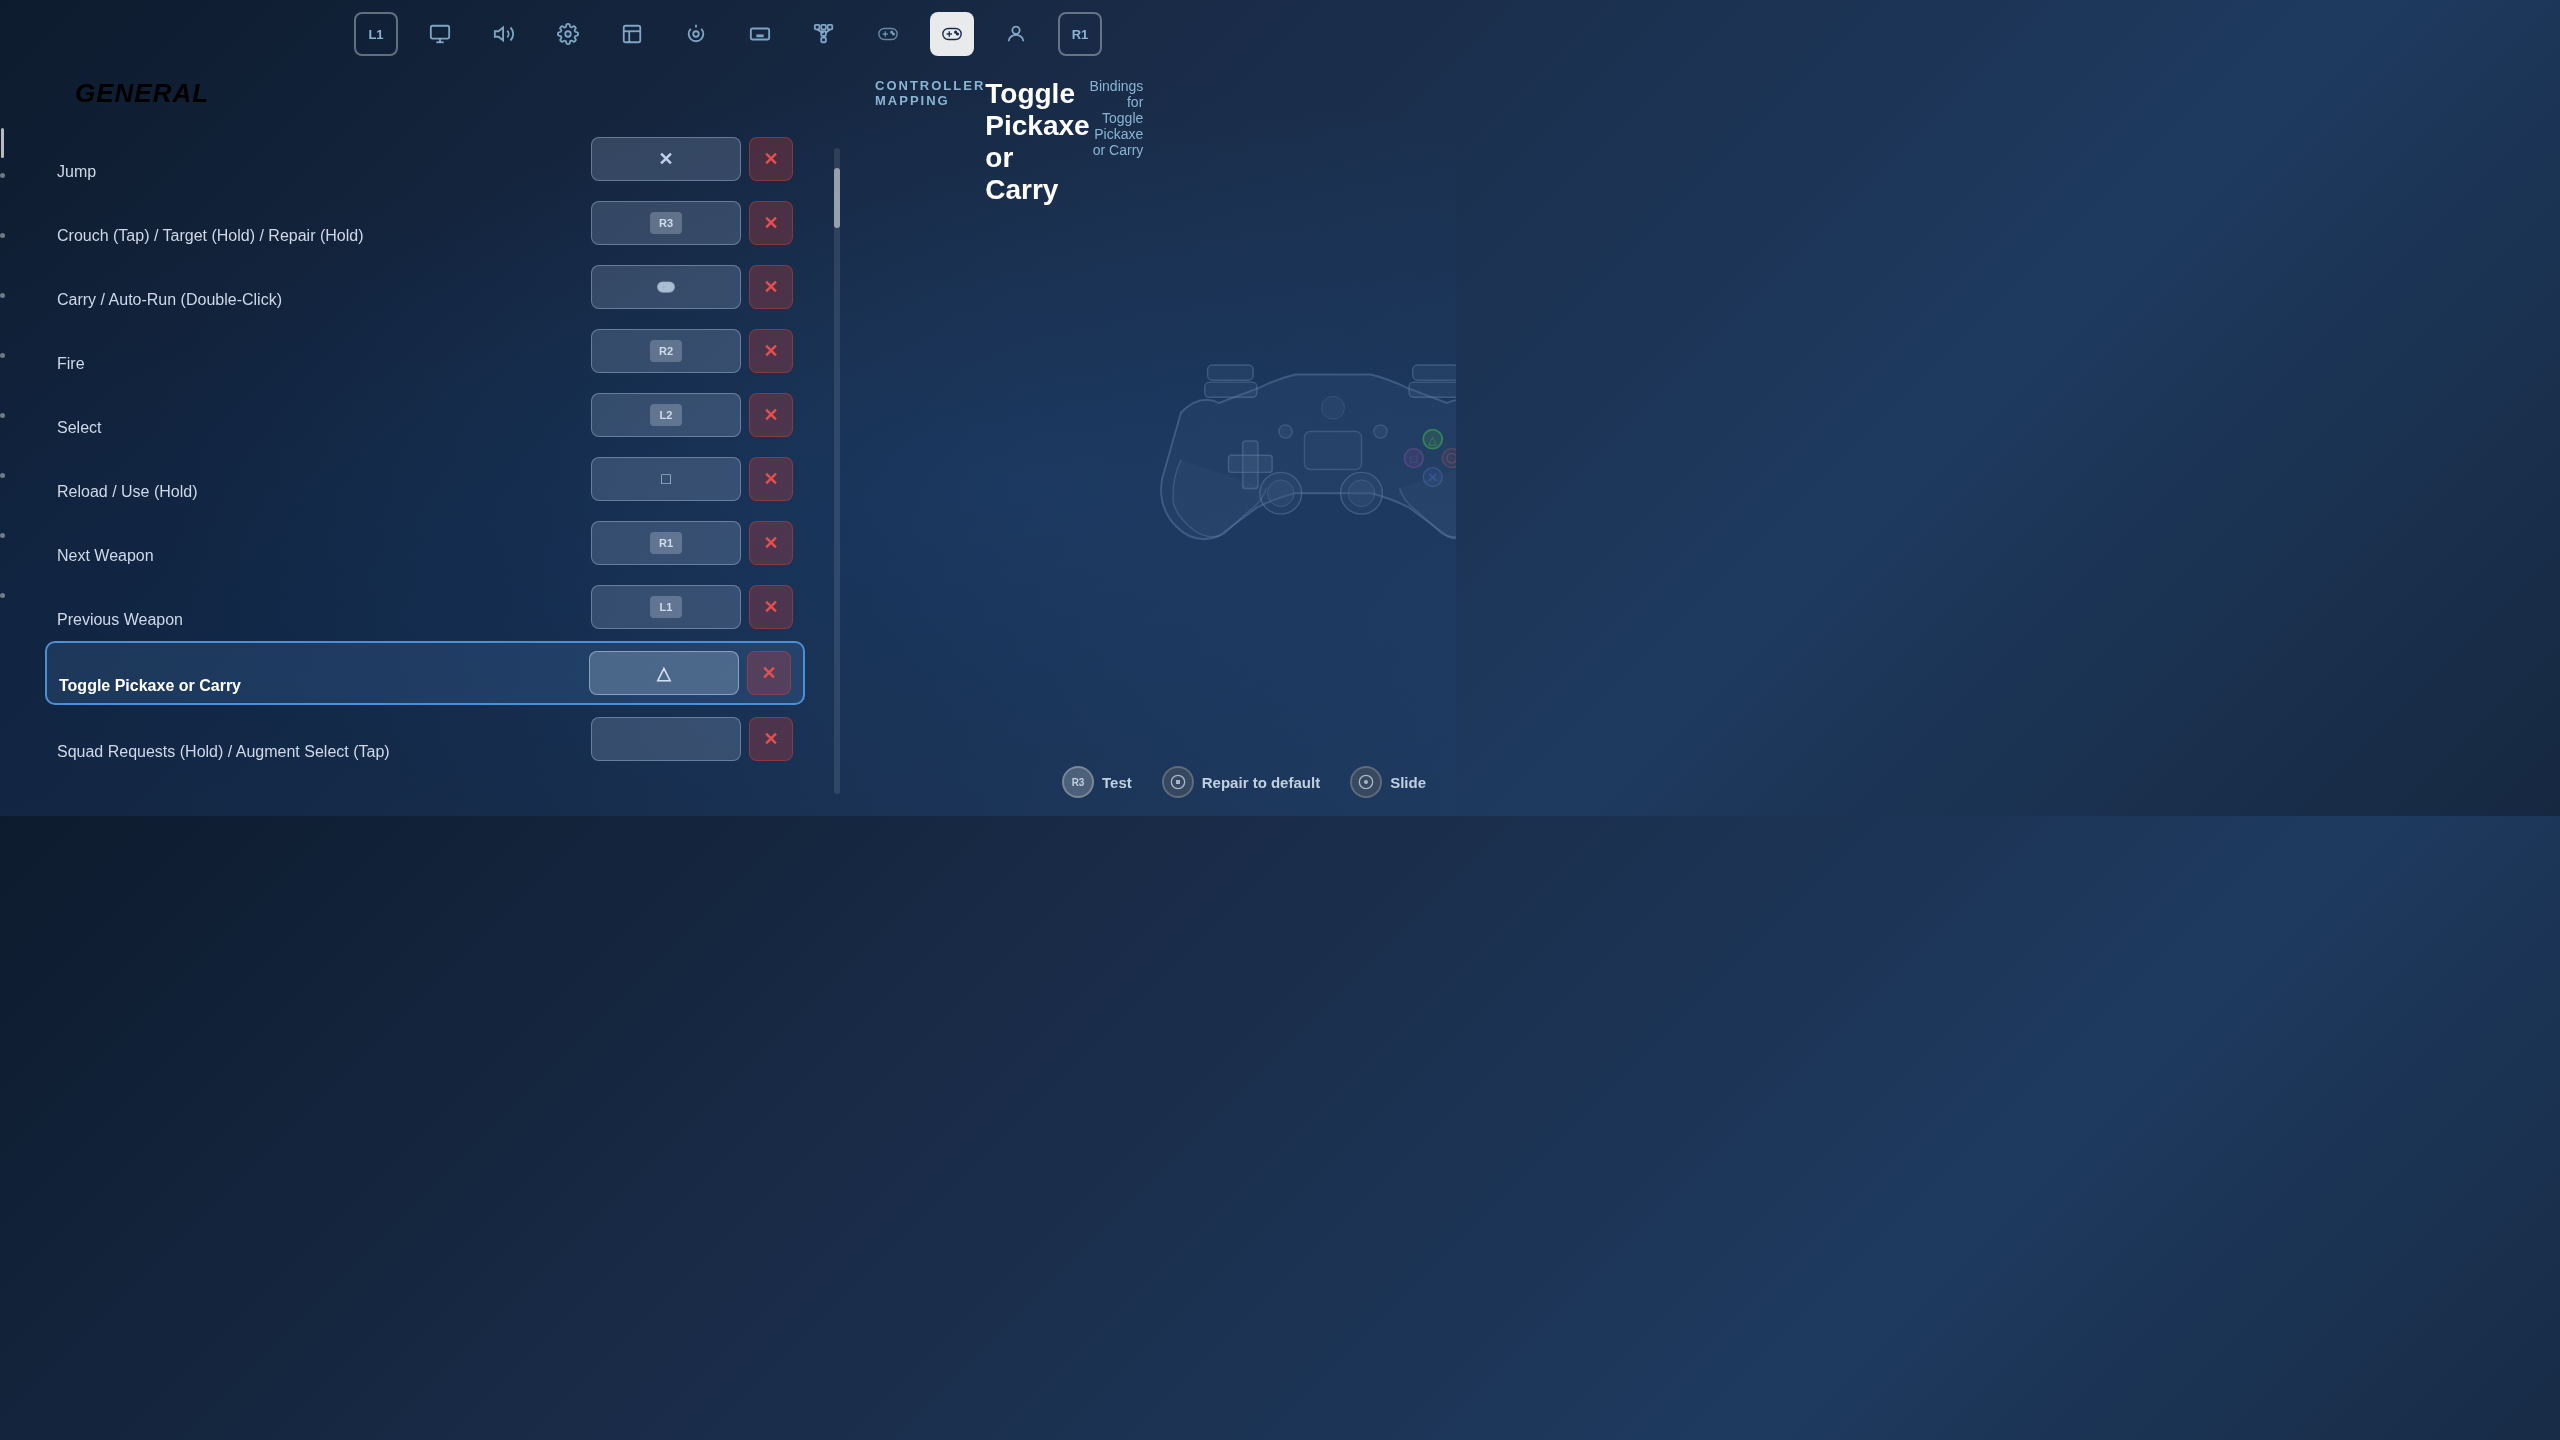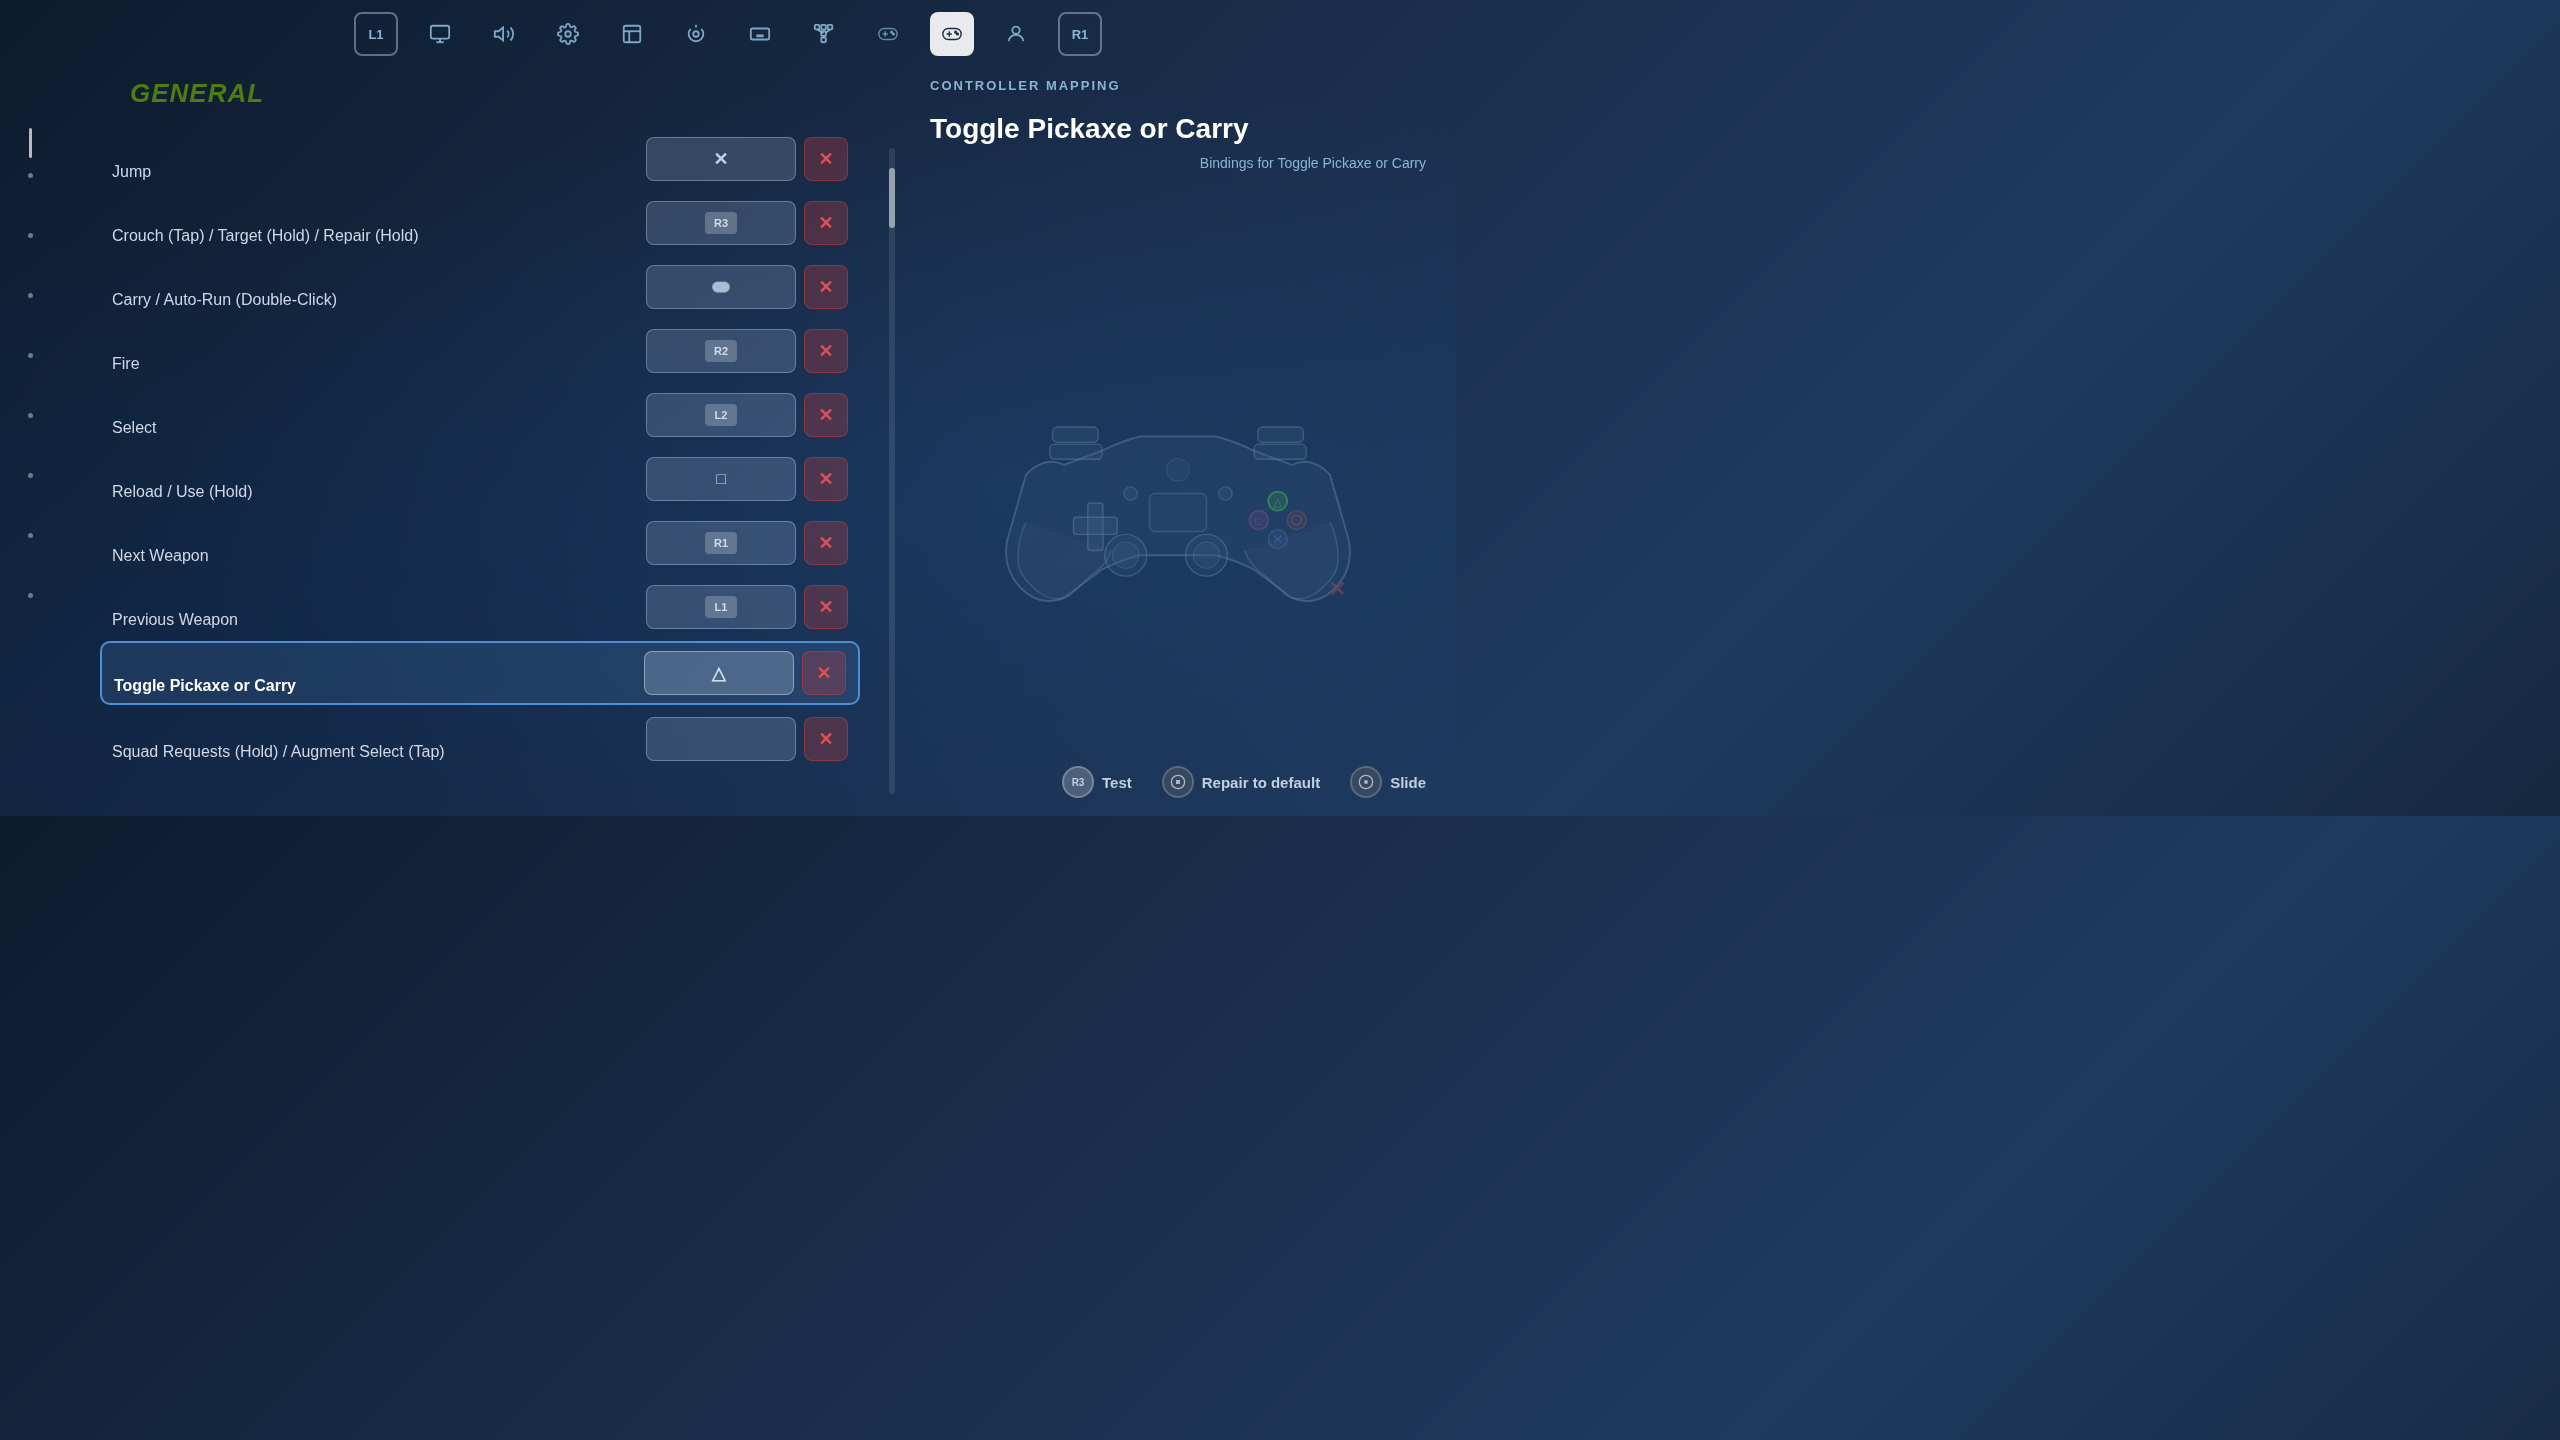--- a/index.html
+++ b/index.html
@@ -110,21 +110,21 @@
       width: 840px;
       padding: 10px 20px 20px 10px;
       position: relative;
       flex-shrink: 0;
     }
 
     .section-title {
       font-size: 26px;
       font-weight: 900;
       font-style: italic;
-      color: #4d7c0f;
+      color: #000000;
       margin-bottom: 20px;
       margin-left: 60px;
       letter-spacing: 1px;
     }
 
     
     .binding-list {
       display: flex;
       flex-direction: column;
       gap: 4px;
@@ -194,21 +194,21 @@
       color: #e05050;
       font-size: 18px;
       font-weight: bold;
     }
 
     
     .right-panel {
       flex: 1;
       padding: 10px 30px;
       display: flex;
-      flex-direction: column;
+      flex-direction: row;
     }
 
     .right-panel-title {
       font-size: 13px;
       font-weight: 700;
       color: #8ab4d4;
       letter-spacing: 2px;
       text-transform: uppercase;
       margin-bottom: 20px;
     }

